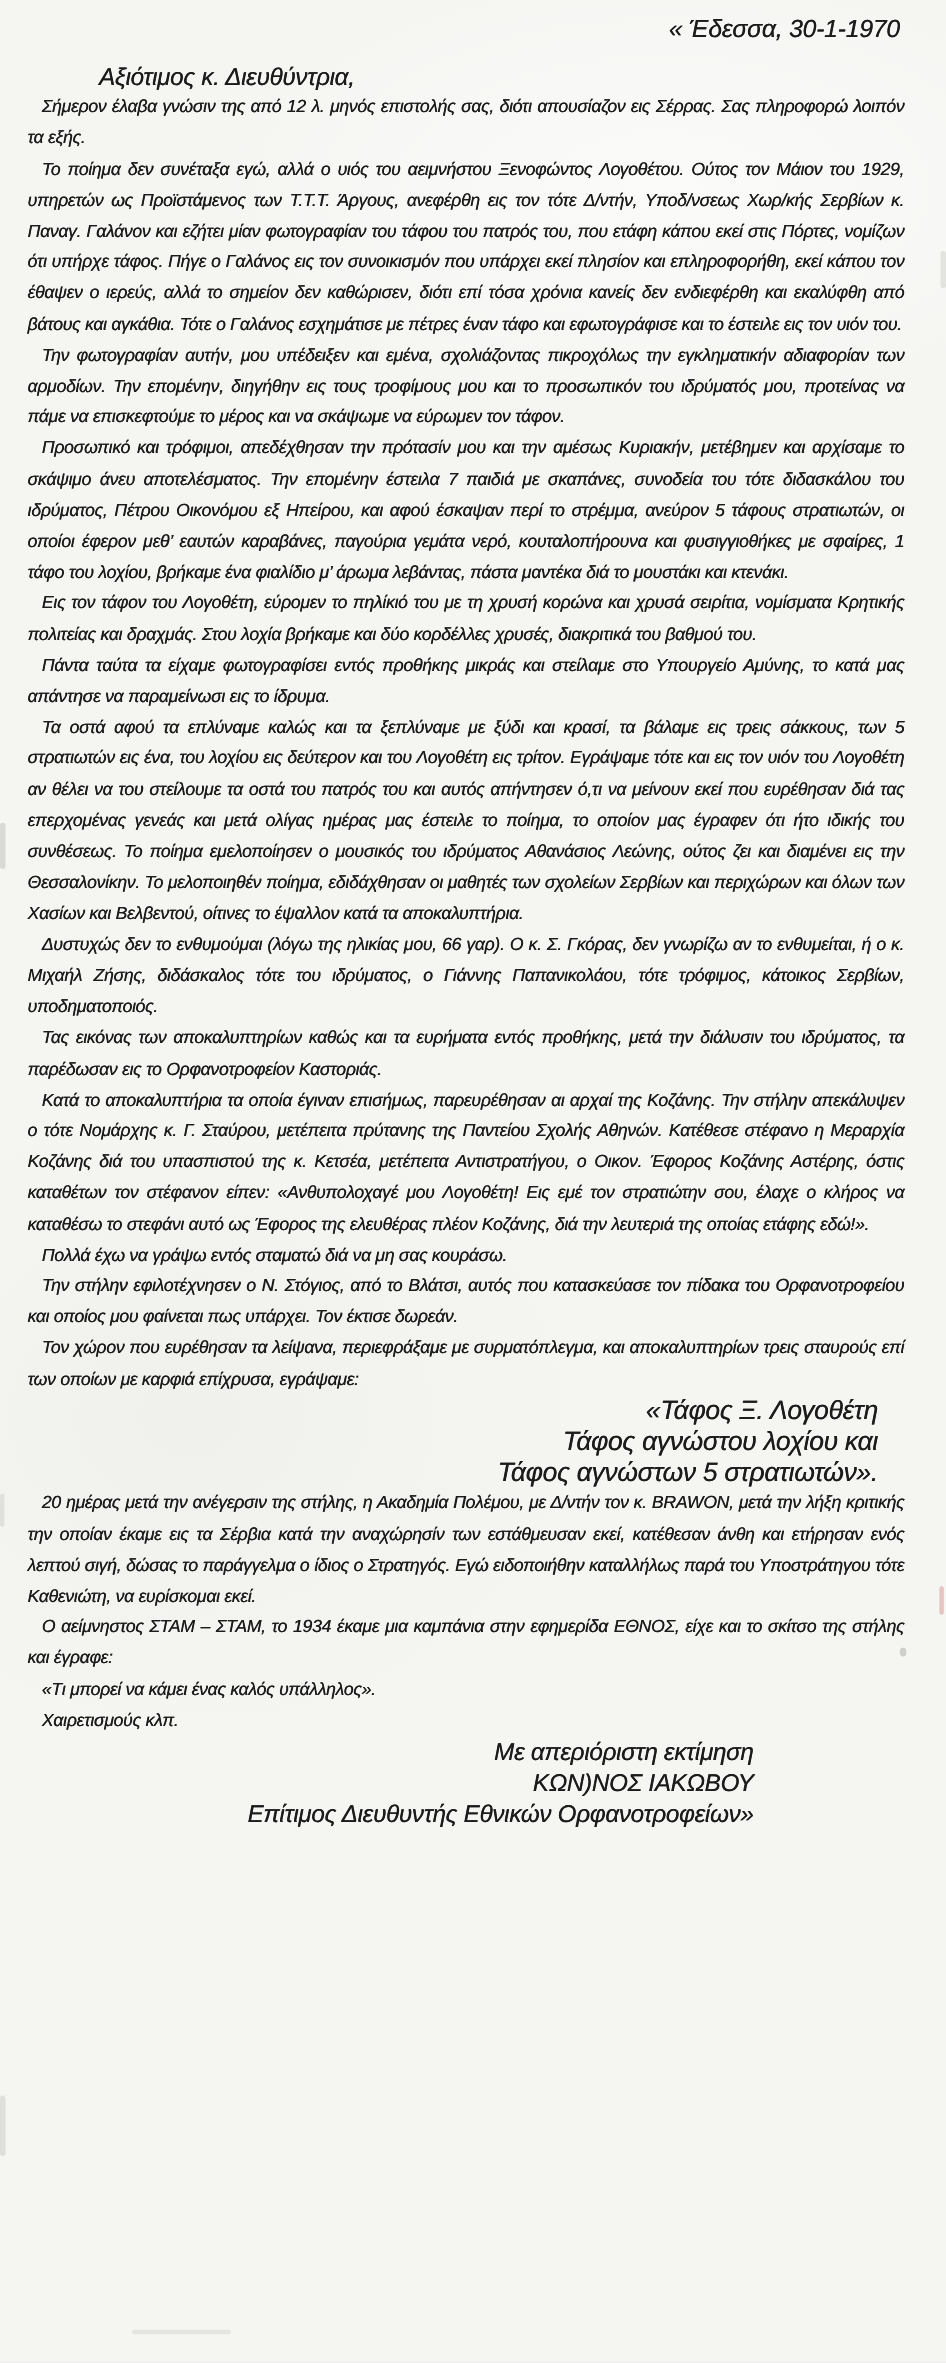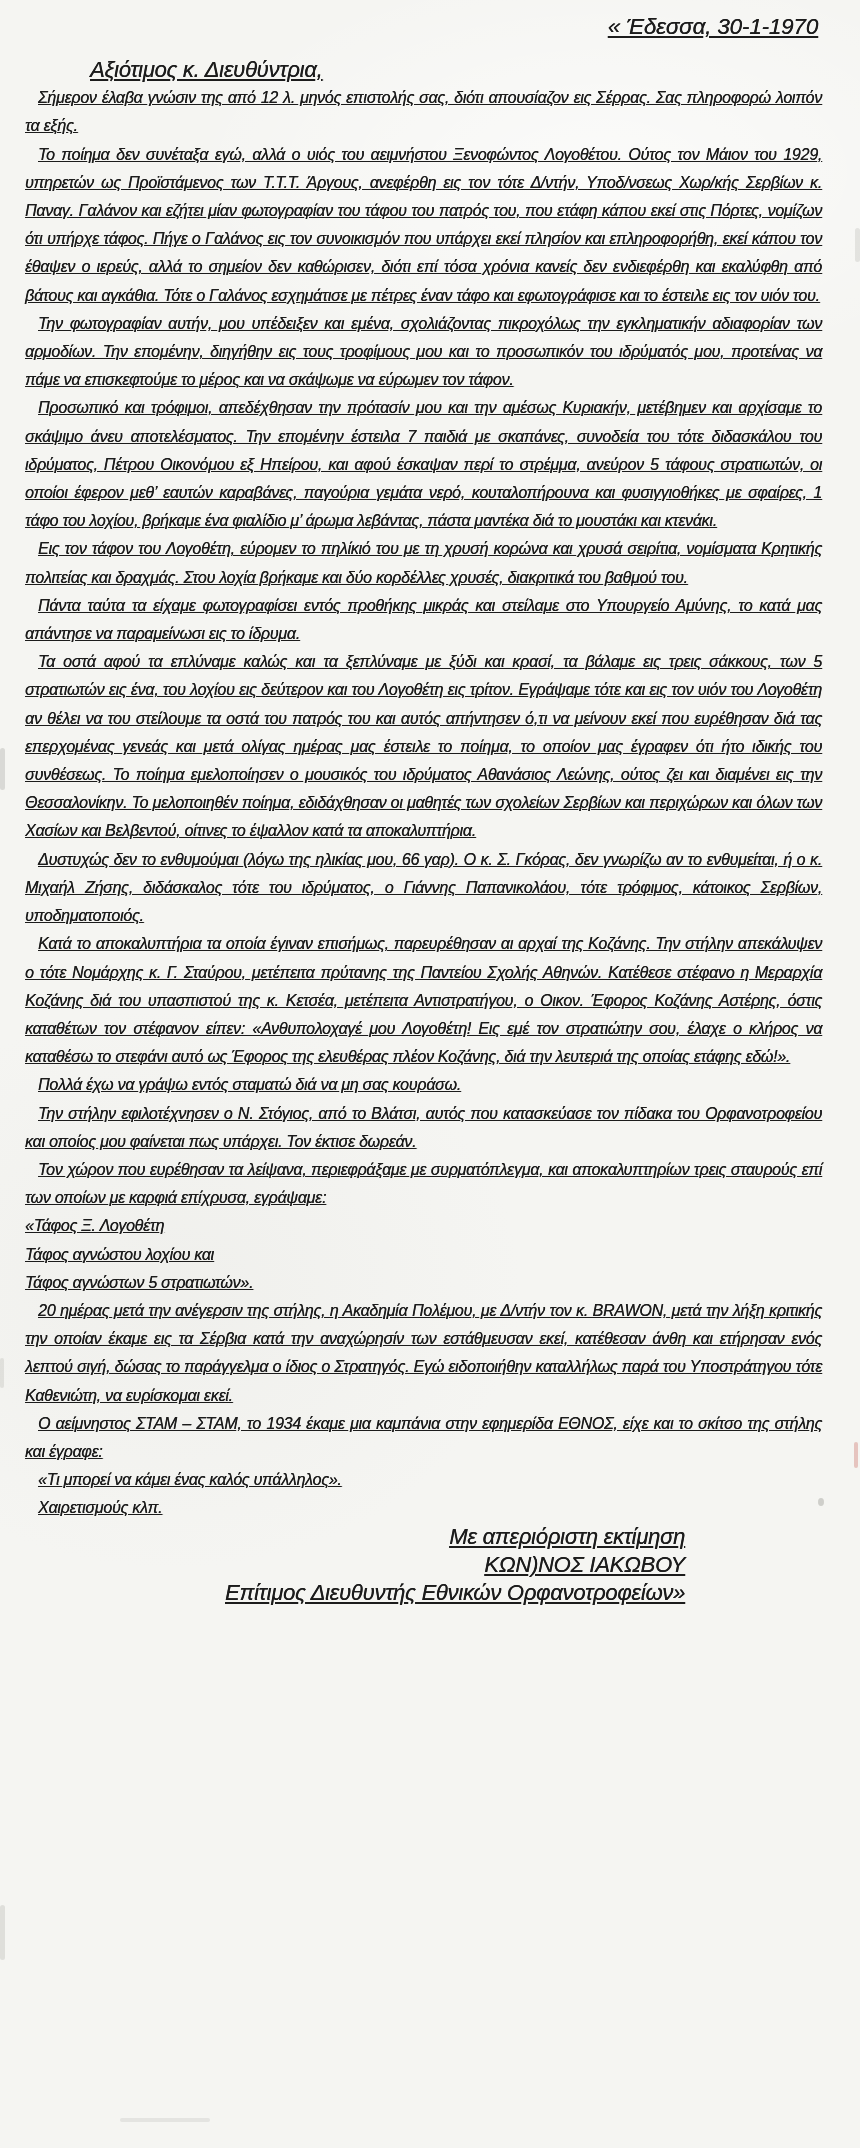--- a/index.html
+++ b/index.html
@@ -15,21 +15,20 @@
     background:
       radial-gradient(ellipse 600px 300px at 70% 8%, rgba(255,255,255,0.6), rgba(255,255,255,0) 70%),
       radial-gradient(ellipse 500px 400px at 20% 60%, rgba(230,230,226,0.35), rgba(255,255,255,0) 70%),
       #f5f5f2;
     overflow: hidden;
     font-family: "Liberation Sans", "DejaVu Sans", sans-serif;
     font-style: italic;
     color: #1c1c1c;
     box-sizing: border-box;
     padding: 12px 38px 0 25px;
-    text-decoration: underline;
   }
   .text-col {
     width: 100%;
   }
   .date-line {
     text-align: right;
     padding-right: 4px;
     font-size: 22.5px;
     line-height: 30px;
     letter-spacing: -0.2px;
@@ -47,22 +46,22 @@
   .para {
     margin: 0;
     font-size: 16px;
     line-height: 28.2px;
     letter-spacing: -0.25px;
     text-align: justify;
     text-indent: 13px;
     text-shadow: 0.25px 0 0 currentColor;
   }
   .inscription {
-    text-align: left;
-    font-size: 16px;
+    text-align: right;
+    font-size: 24px;
     line-height: 28.2px;
     letter-spacing: -0.25px;
     text-shadow: 0.25px 0 0 currentColor;
     
     margin-right: 24px;
   }
   .closing {
     width: 660px;
     margin: 0;
     text-align: right;
@@ -95,20 +94,21 @@
     <p class="salutation">Αξιότιμος κ. Διευθύντρια,</p>
 
     <p class="para">Σήμερον έλαβα γνώσιν της από 12 λ. μηνός επιστολής σας, διότι απουσίαζον εις Σέρρας. Σας πληροφορώ λοιπόν τα εξής.</p>
     <p class="para">Το ποίημα δεν συνέταξα εγώ, αλλά ο υιός του αειμνήστου Ξενοφώντος Λογοθέτου. Ούτος τον Μάιον του 1929, υπηρετών ως Προϊστάμενος των Τ.Τ.Τ. Άργους, ανεφέρθη εις τον τότε Δ/ντήν, Υποδ/νσεως Χωρ/κής Σερβίων κ. Παναγ. Γαλάνον και εζήτει μίαν φωτογραφίαν του τάφου του πατρός του, που ετάφη κάπου εκεί στις Πόρτες, νομίζων ότι υπήρχε τάφος. Πήγε ο Γαλάνος εις τον συνοικισμόν που υπάρχει εκεί πλησίον και επληροφορήθη, εκεί κάπου τον έθαψεν ο ιερεύς, αλλά το σημείον δεν καθώρισεν, διότι επί τόσα χρόνια κανείς δεν ενδιεφέρθη και εκαλύφθη από βάτους και αγκάθια. Τότε ο Γαλάνος εσχημάτισε με πέτρες έναν τάφο και εφωτογράφισε και το έστειλε εις τον υιόν του.</p>
     <p class="para">Την φωτογραφίαν αυτήν, μου υπέδειξεν και εμένα, σχολιάζοντας πικροχόλως την εγκληματικήν αδιαφορίαν των αρμοδίων. Την επομένην, διηγήθην εις τους τροφίμους μου και το προσωπικόν του ιδρύματός μου, προτείνας να πάμε να επισκεφτούμε το μέρος και να σκάψωμε να εύρωμεν τον τάφον.</p>
     <p class="para">Προσωπικό και τρόφιμοι, απεδέχθησαν την πρότασίν μου και την αμέσως Κυριακήν, μετέβημεν και αρχίσαμε το σκάψιμο άνευ αποτελέσματος. Την επομένην έστειλα 7 παιδιά με σκαπάνες, συνοδεία του τότε διδασκάλου του ιδρύματος, Πέτρου Οικονόμου εξ Ηπείρου, και αφού έσκαψαν περί το στρέμμα, ανεύρον 5 τάφους στρατιωτών, οι οποίοι έφερον μεθ’ εαυτών καραβάνες, παγούρια γεμάτα νερό, κουταλοπήρουνα και φυσιγγιοθήκες με σφαίρες, 1 τάφο του λοχίου, βρήκαμε ένα φιαλίδιο μ’ άρωμα λεβάντας, πάστα μαντέκα διά το μουστάκι και κτενάκι.</p>
     <p class="para">Εις τον τάφον του Λογοθέτη, εύρομεν το πηλίκιό του με τη χρυσή κορώνα και χρυσά σειρίτια, νομίσματα Κρητικής πολιτείας και δραχμάς. Στου λοχία βρήκαμε και δύο κορδέλλες χρυσές, διακριτικά του βαθμού του.</p>
     <p class="para">Πάντα ταύτα τα είχαμε φωτογραφίσει εντός προθήκης μικράς και στείλαμε στο Υπουργείο Αμύνης, το κατά μας απάντησε να παραμείνωσι εις το ίδρυμα.</p>
     <p class="para">Τα οστά αφού τα επλύναμε καλώς και τα ξεπλύναμε με ξύδι και κρασί, τα βάλαμε εις τρεις σάκκους, των 5 στρατιωτών εις ένα, του λοχίου εις δεύτερον και του Λογοθέτη εις τρίτον. Εγράψαμε τότε και εις τον υιόν του Λογοθέτη αν θέλει να του στείλουμε τα οστά του πατρός του και αυτός απήντησεν ό,τι να μείνουν εκεί που ευρέθησαν διά τας επερχομένας γενεάς και μετά ολίγας ημέρας μας έστειλε το ποίημα, το οποίον μας έγραφεν ότι ήτο ιδικής του συνθέσεως. Το ποίημα εμελοποίησεν ο μουσικός του ιδρύματος Αθανάσιος Λεώνης, ούτος ζει και διαμένει εις την Θεσσαλονίκην. Το μελοποιηθέν ποίημα, εδιδάχθησαν οι μαθητές των σχολείων Σερβίων και περιχώρων και όλων των Χασίων και Βελβεντού, οίτινες το έψαλλον κατά τα αποκαλυπτήρια.</p>
     <p class="para">Δυστυχώς δεν το ενθυμούμαι (λόγω της ηλικίας μου, 66 γαρ). Ο κ. Σ. Γκόρας, δεν γνωρίζω αν το ενθυμείται, ή ο κ. Μιχαήλ Ζήσης, διδάσκαλος τότε του ιδρύματος, ο Γιάννης Παπανικολάου, τότε τρόφιμος, κάτοικος Σερβίων, υποδηματοποιός.</p>
+    <p class="para">Τας εικόνας των αποκαλυπτηρίων καθώς και τα ευρήματα εντός προθήκης, μετά την διάλυσιν του ιδρύματος, τα παρέδωσαν εις το Ορφανοτροφείον Καστοριάς.</p>
     <p class="para">Κατά το αποκαλυπτήρια τα οποία έγιναν επισήμως, παρευρέθησαν αι αρχαί της Κοζάνης. Την στήλην απεκάλυψεν ο τότε Νομάρχης κ. Γ. Σταύρου, μετέπειτα πρύτανης της Παντείου Σχολής Αθηνών. Κατέθεσε στέφανο η Μεραρχία Κοζάνης διά του υπασπιστού της κ. Κετσέα, μετέπειτα Αντιστρατήγου, ο Οικον. Έφορος Κοζάνης Αστέρης, όστις καταθέτων τον στέφανον είπεν: «Ανθυπολοχαγέ μου Λογοθέτη! Εις εμέ τον στρατιώτην σου, έλαχε ο κλήρος να καταθέσω το στεφάνι αυτό ως Έφορος της ελευθέρας πλέον Κοζάνης, διά την λευτεριά της οποίας ετάφης εδώ!».</p>
     <p class="para">Πολλά έχω να γράψω εντός σταματώ διά να μη σας κουράσω.</p>
     <p class="para">Την στήλην εφιλοτέχνησεν ο Ν. Στόγιος, από το Βλάτσι, αυτός που κατασκεύασε τον πίδακα του Ορφανοτροφείου και οποίος μου φαίνεται πως υπάρχει. Τον έκτισε δωρεάν.</p>
     <p class="para">Τον χώρον που ευρέθησαν τα λείψανα, περιεφράξαμε με συρματόπλεγμα, και αποκαλυπτηρίων τρεις σταυρούς επί των οποίων με καρφιά επίχρυσα, εγράψαμε:</p>
 
     <div class="inscription">
       <div>«Τάφος Ξ. Λογοθέτη</div>
       <div>Τάφος αγνώστου λοχίου και</div>
       <div>Τάφος αγνώστων 5 στρατιωτών».</div>
     </div>

